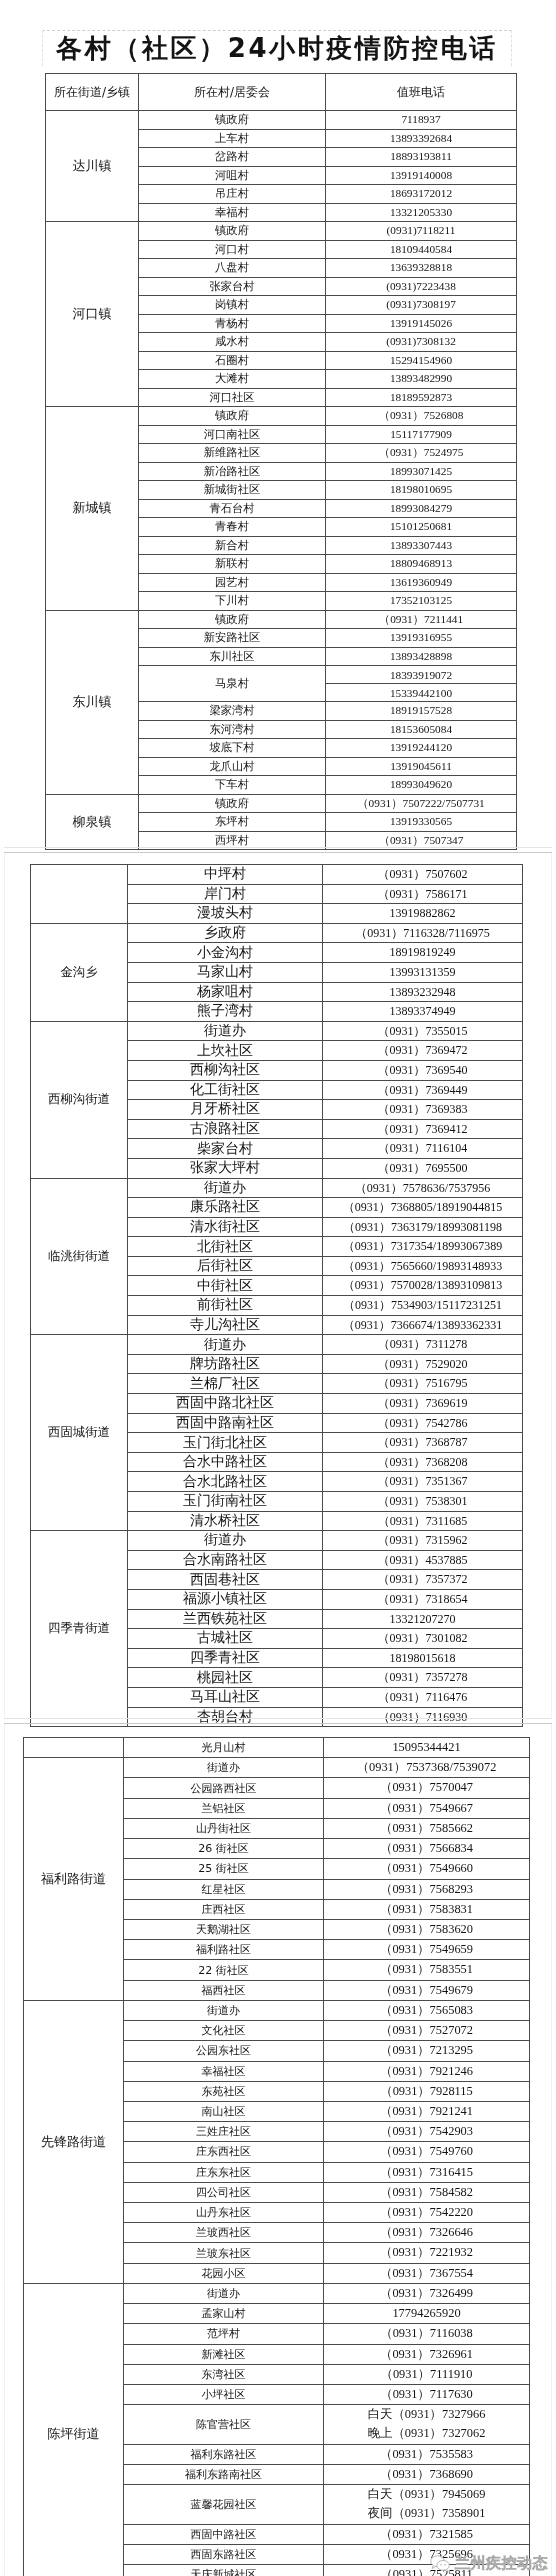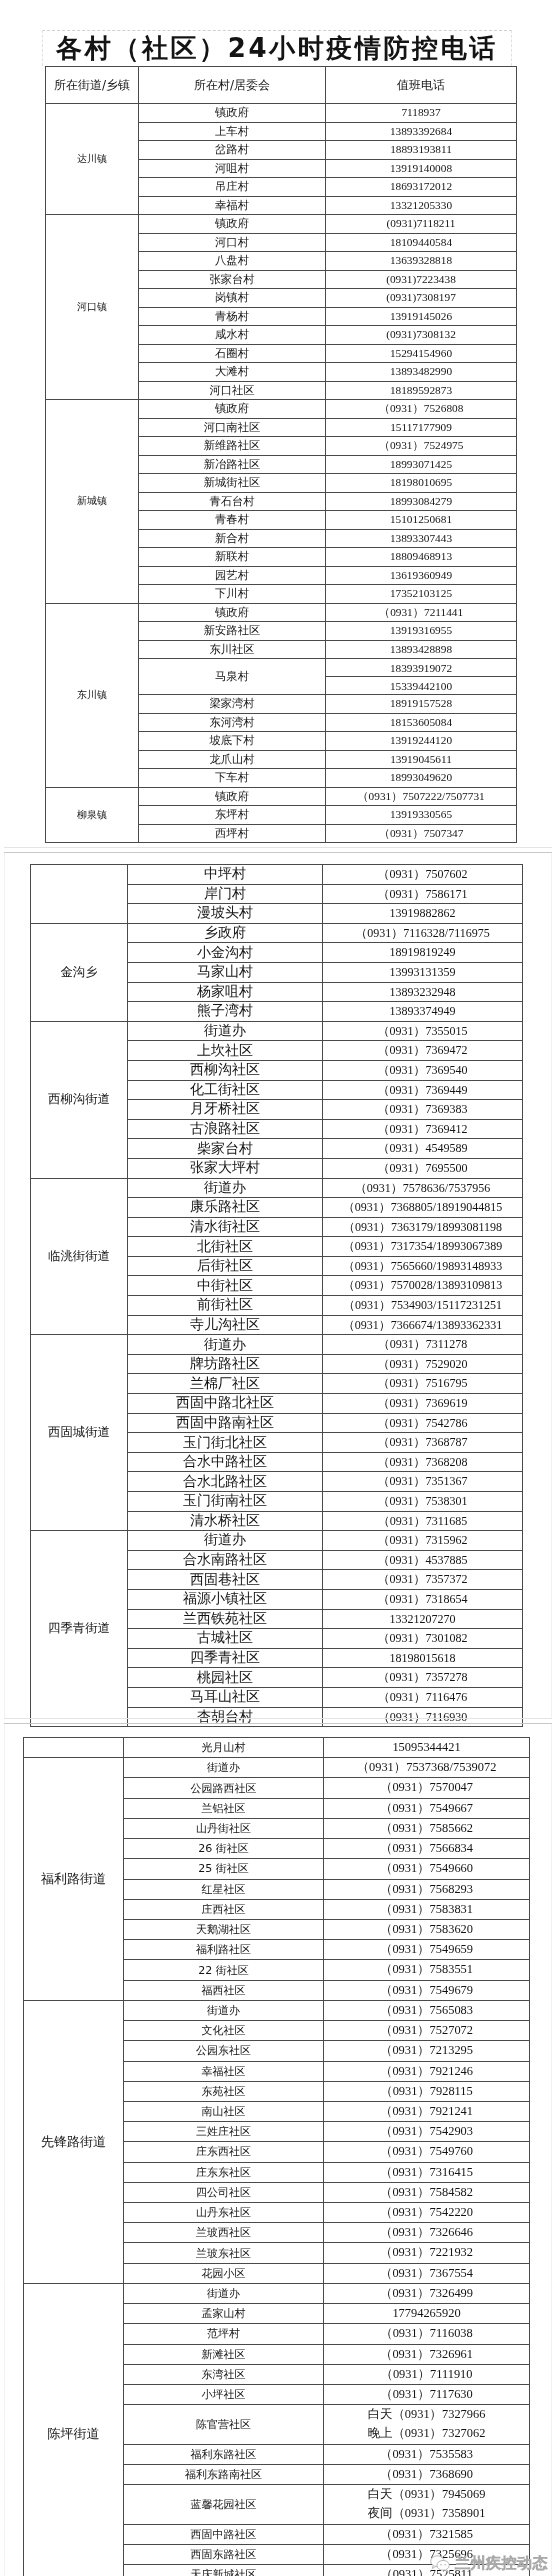--- a/index.html
+++ b/index.html
@@ -17,24 +17,24 @@
                text-align:center; line-height:35px; font-size:26px; font-weight:bold; letter-spacing:2.6px; white-space:nowrap; }
 
   table.grid { position:absolute; border-collapse:collapse; table-layout:fixed; }
   table.grid td, table.grid th { border:0.8px solid var(--border); box-sizing:border-box; padding:0; text-align:center;
                                   vertical-align:middle; white-space:nowrap; overflow:hidden; font-weight:normal; }
   .district { font-family:"DejaVu Sans", sans-serif; }
   .village  { font-family:"DejaVu Sans", sans-serif; }
   .phone, .phone-line { font-family:"Liberation Serif", serif; }
   .phone-line { line-height:1.55; }
 
-  #t1 { left:45px; top:66px; width:470px; }
+  #t1 { left:45px; top:73px; width:470px; }
   #t1 th { height:37px; font-size:12px; }
   #t1 tbody tr { height:18px; }
-  #t1 .district { font-size:10px; } #t1 .village { font-size:11.3px; } #t1 .phone { font-size:11.3px; }
+  #t1 .district { font-size:13px; } #t1 .village { font-size:11.3px; } #t1 .phone { font-size:11.3px; }
 
   #t2 { left:30px; top:864px; width:492px; }
   #t2 tbody tr { height:19px; }
   #t2 .district { font-size:12.4px; } #t2 .village { font-size:14px;text-align:center; } #t2 .phone { font-size:12px; }
 
   #t3 { left:23px; top:1737px; width:506px; }
   #t3 tbody tr { height:19.6px; }
   #t3 tbody tr.tall { height:39px;margin-top:28px; }
   #t3 .district { font-size:13px; } #t3 .village { font-size:11px; } #t3 .phone { font-size:12.4px; }
 
@@ -397,21 +397,21 @@
       </tr>
       <tr>
         <td class="village" rowspan="1">古浪路社区</td>
         <td class="phone">
           <div class="phone-line">（0931）7369412</div>
         </td>
       </tr>
       <tr>
         <td class="village" rowspan="1">柴家台村</td>
         <td class="phone">
-          <div class="phone-line">（0931）4549589</div>
+          <div class="phone-line">（0931）7116104</div>
         </td>
       </tr>
       <tr>
         <td class="village" rowspan="1">张家大坪村</td>
         <td class="phone">
           <div class="phone-line">（0931）7695500</div>
         </td>
       </tr>
       <tr>
         <td class="district" rowspan="8">临洮街街道</td>

